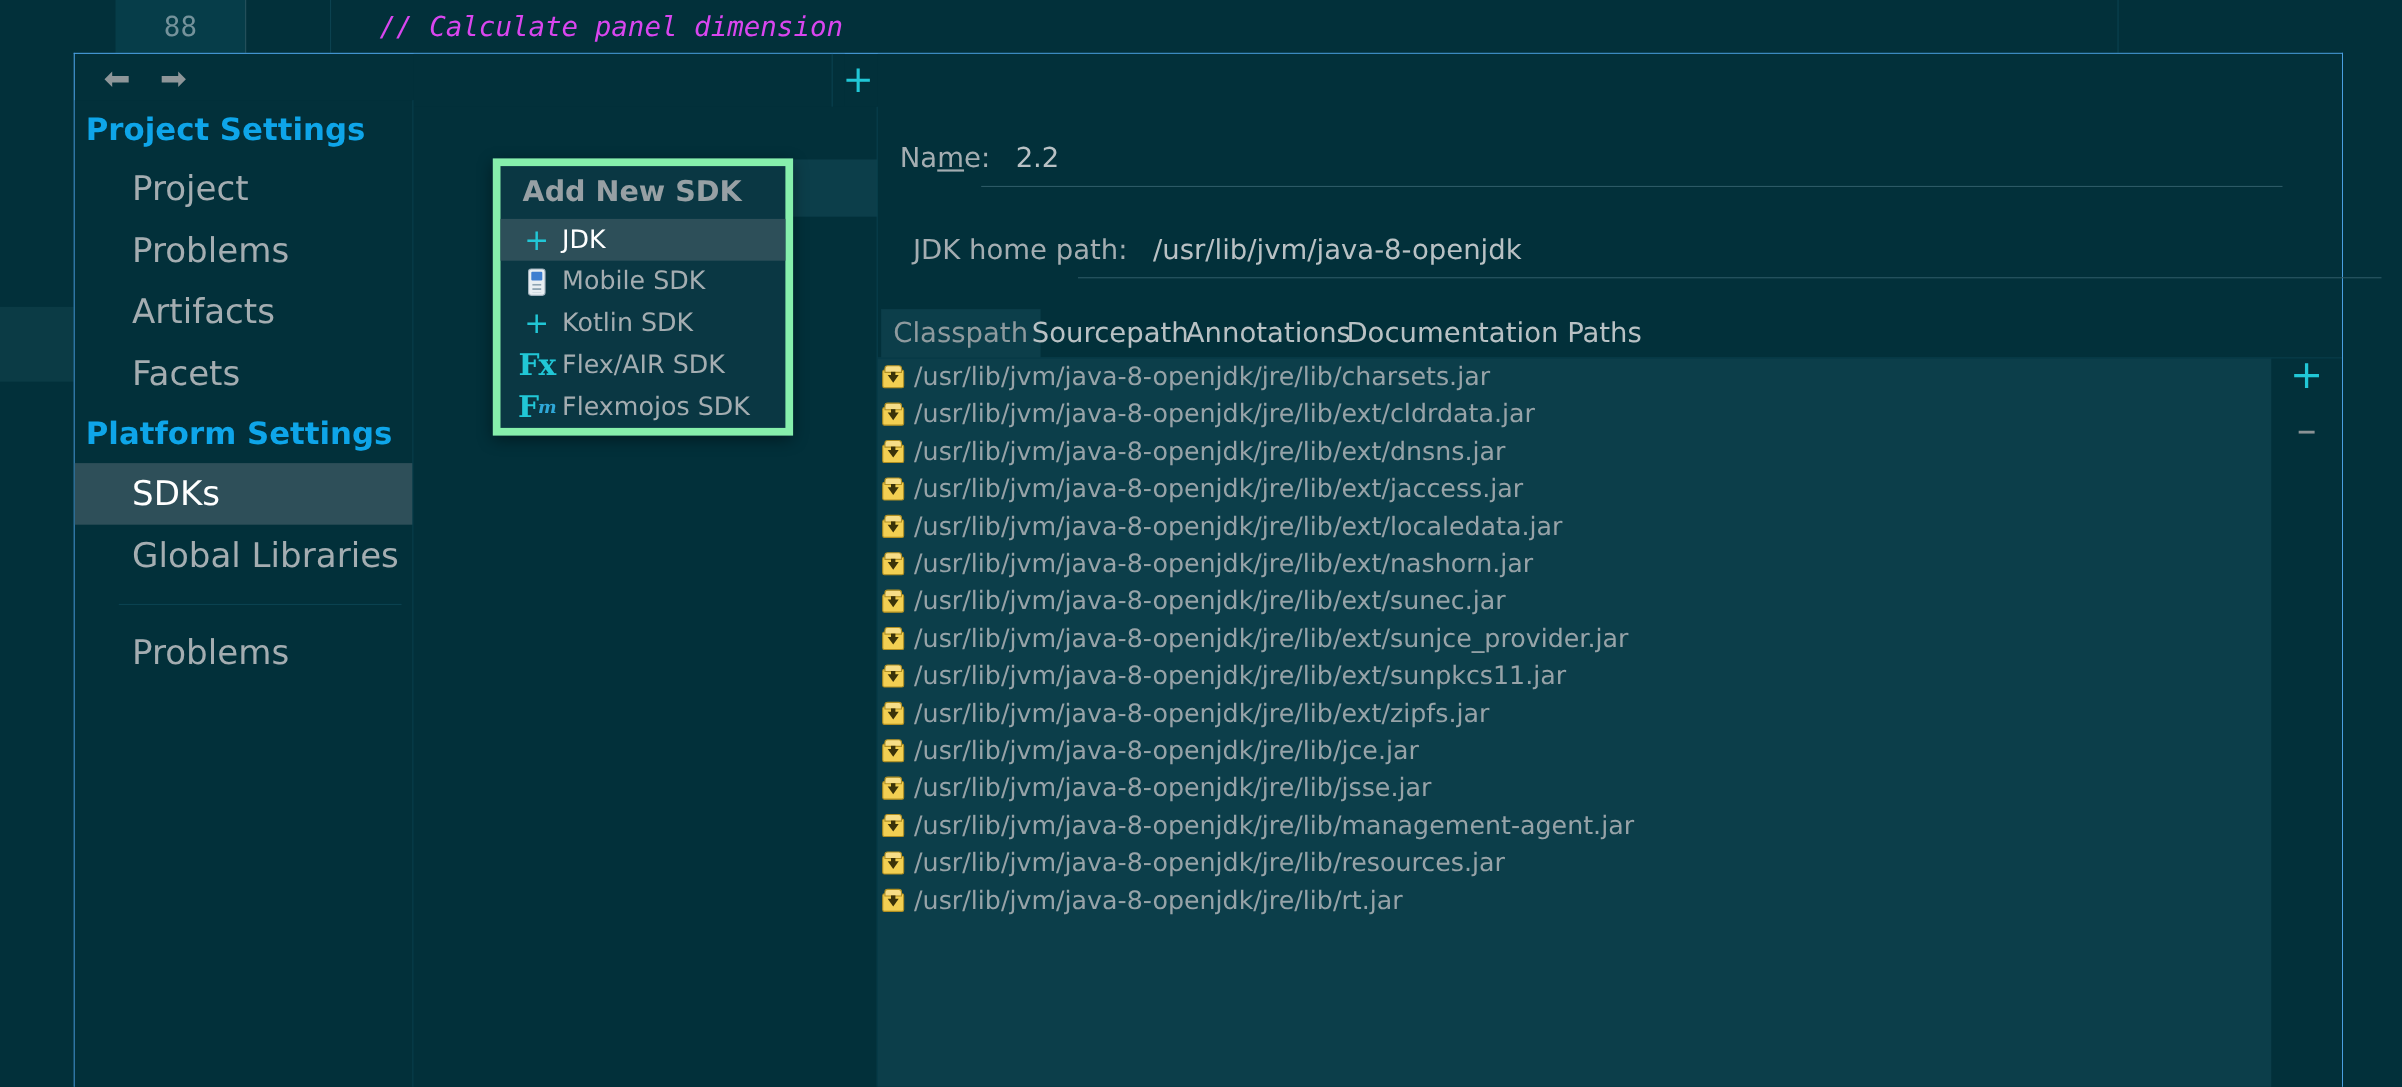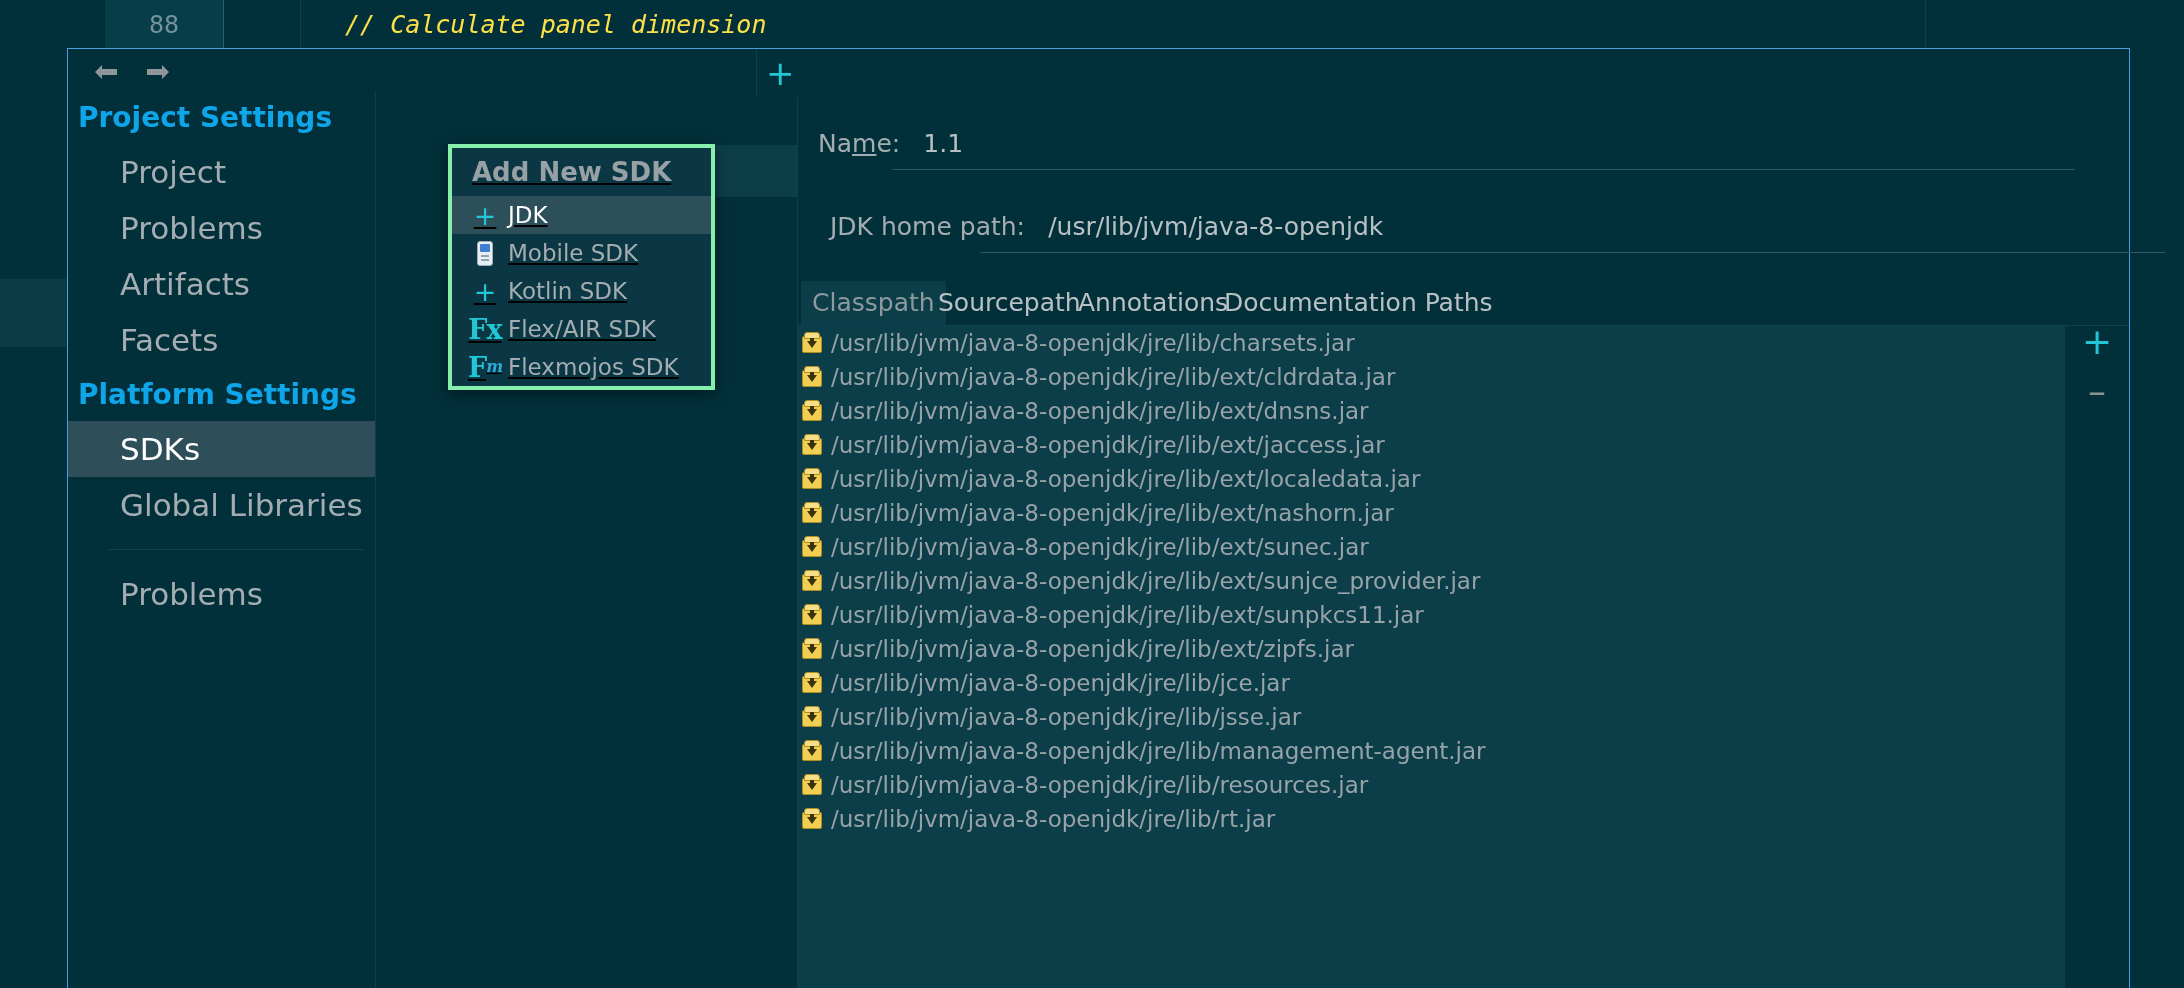--- a/index.html
+++ b/index.html
@@ -70,21 +70,21 @@
     width: 1px;
     height: 50px;
     background: #0b4250;
   }
   .code-comment {
     position: absolute;
     left: 345px;
     top: 0;
     height: 50px;
     line-height: 50px;
-    color: #fde047;
+    color: #d946ef;
     font-family: "DejaVu Sans Mono", "Liberation Mono", monospace;
     font-style: italic;
     font-size: 25px;
     white-space: nowrap;
   }
   .editor-right-sep {
     position: absolute;
     left: 1925px;
     top: 0;
     width: 1px;
@@ -229,23 +229,22 @@
     background: #0c3e4a;
   }
 
   
   .popup {
     position: absolute;
     left: 380px;
     top: 95px;
     width: 259px;
     background: #0a3743;
-    border: 4px solid #86efac;
+    border: 7px solid #86efac;
     box-shadow: 0 4px 14px rgba(0,0,0,0.45);
-    text-decoration: underline;
   }
   .popup-title {
     color: #97a0a4;
     font-weight: bold;
     font-size: 26px;
     padding: 9px 0 9px 20px;
     white-space: nowrap;
   }
   .popup-item {
     display: flex;
@@ -547,21 +546,21 @@
       <div class="popup-item">
         <span class="pi-icon icon-fx">F<span class="icon-fm-sub">m</span></span>
         <span class="pi-label">Flexmojos SDK</span>
       </div>
     </div>
 
     <div class="right-panel">
 
       <div class="field-row row-name">
         <span class="field-label"><span>Na</span><u>m</u><span>e:</span></span>
-        <span class="field-value" style="margin-left:18px;">1.1</span>
+        <span class="field-value" style="margin-left:18px;">2.2</span>
       </div>
       <div class="name-underline"></div>
 
       <div class="field-row row-path">
         <span class="field-label">JDK home path:</span>
         <span class="field-value" style="margin-left:18px;">/usr/lib/jvm/java-8-openjdk</span>
       </div>
       <div class="path-underline"></div>
 
       <div class="tabs">

